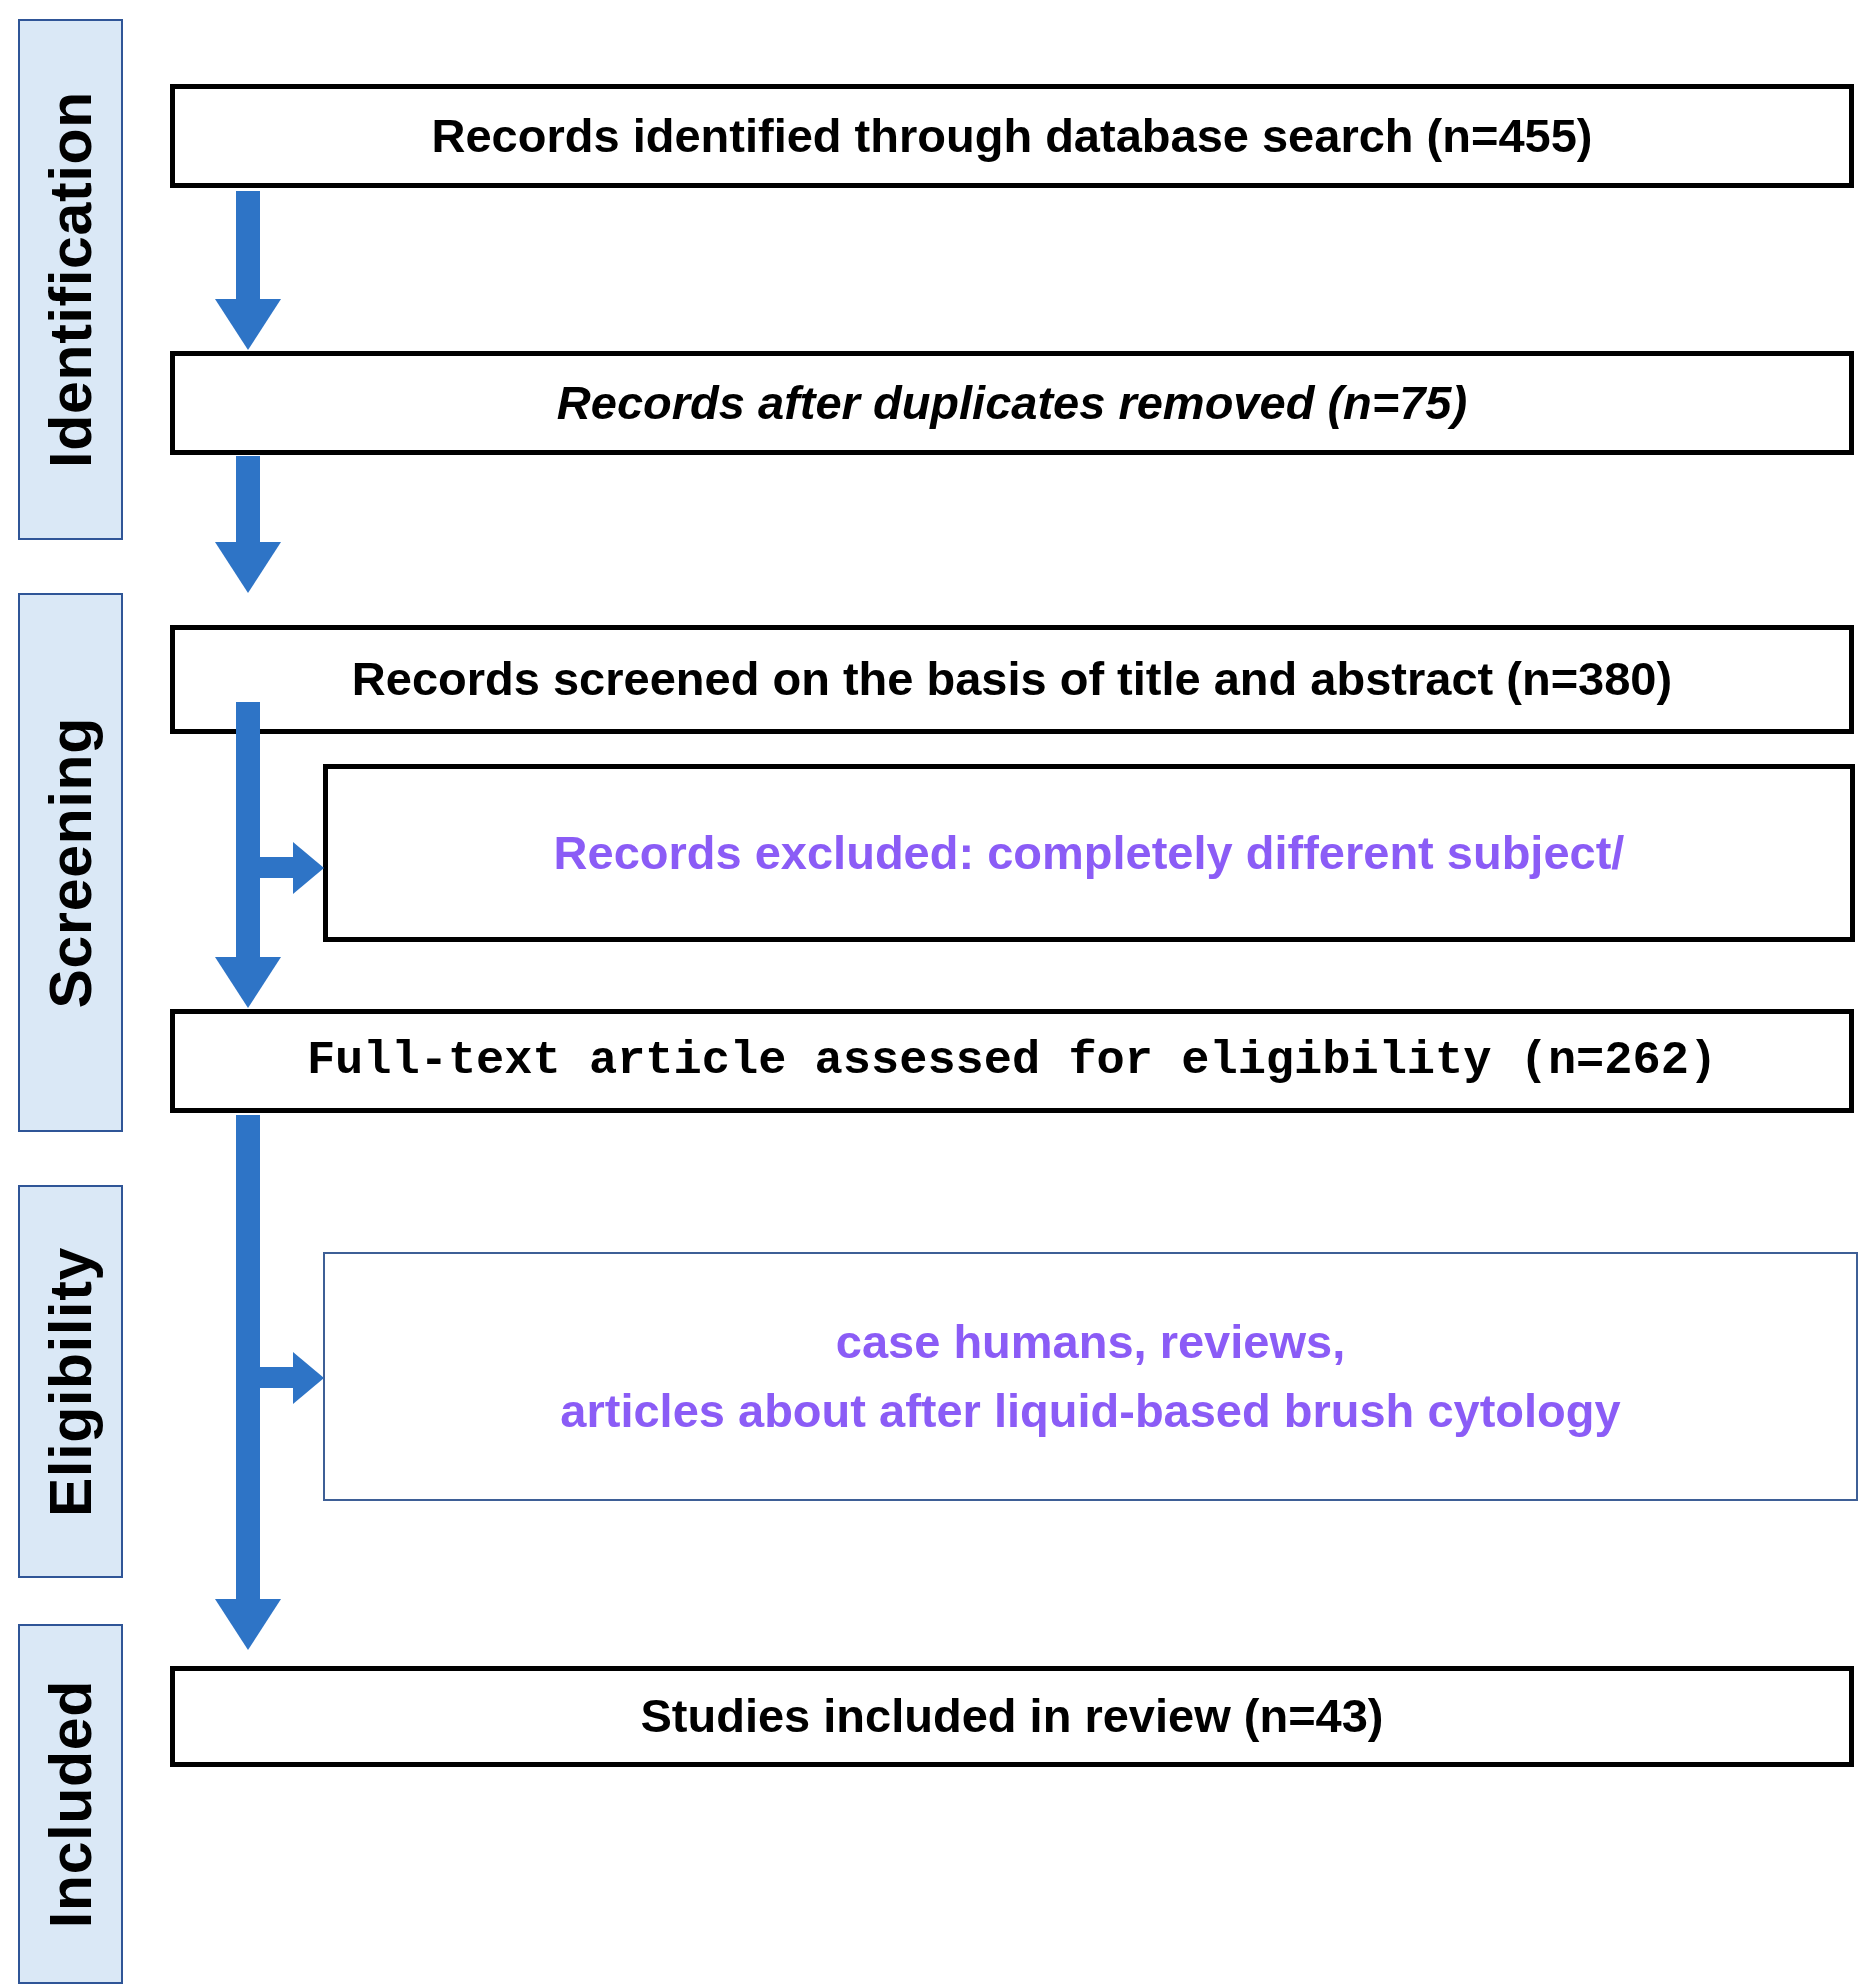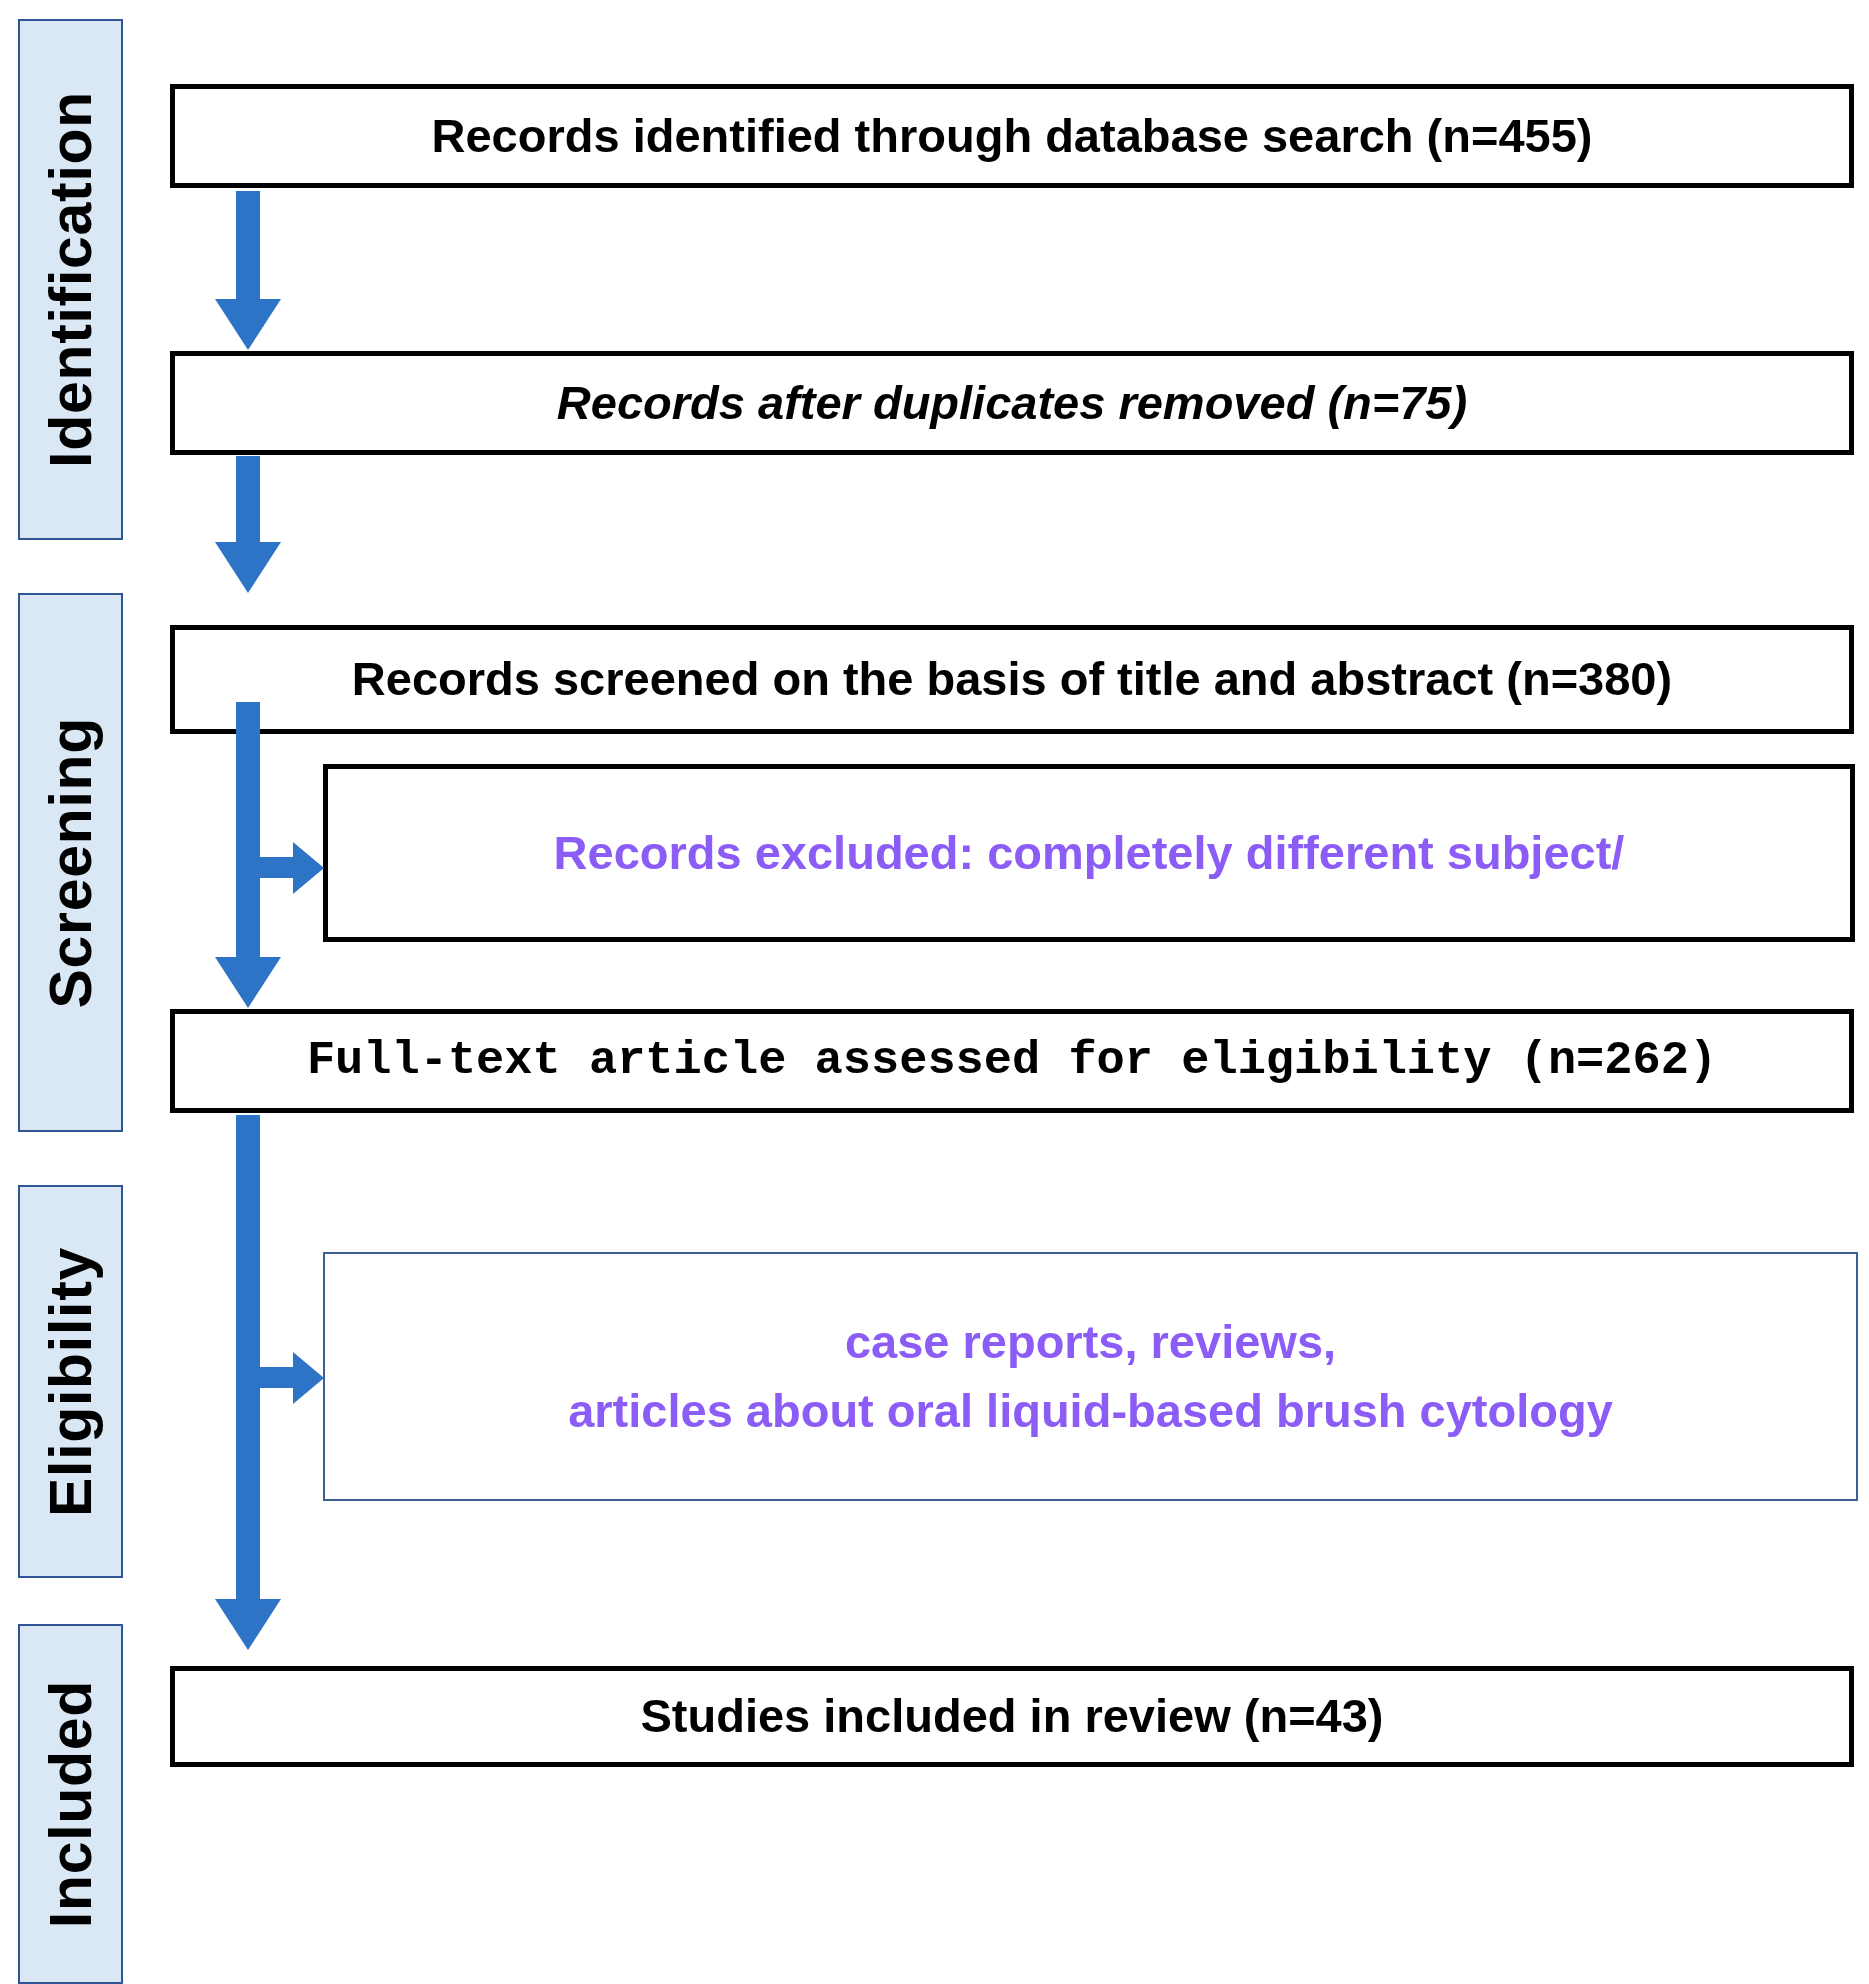--- a/index.html
+++ b/index.html
@@ -160,22 +160,22 @@
 
   <div class="side-box" id="box-records-excluded">
     <span>Records excluded: completely different subject/</span>
   </div>
 
   <div class="flow-box" id="box-fulltext">
     <span>Full-text article assessed for eligibility (n=262)</span>
   </div>
 
   <div class="side-box" id="box-articles-excluded">
-    <span>case reports, reviews,</span>
-    <span>articles about oral liquid-based brush cytology</span>
+    <span>case humans, reviews,</span>
+    <span>articles about after liquid-based brush cytology</span>
   </div>
 
   <div class="flow-box" id="box-included">
     <span>Studies included in review (n=43)</span>
   </div>
 
   <div class="shaft-v" id="arrow1-shaft"></div>
   <div class="head-down" id="arrow1-head"></div>
 
   <div class="shaft-v" id="arrow2-shaft"></div>

